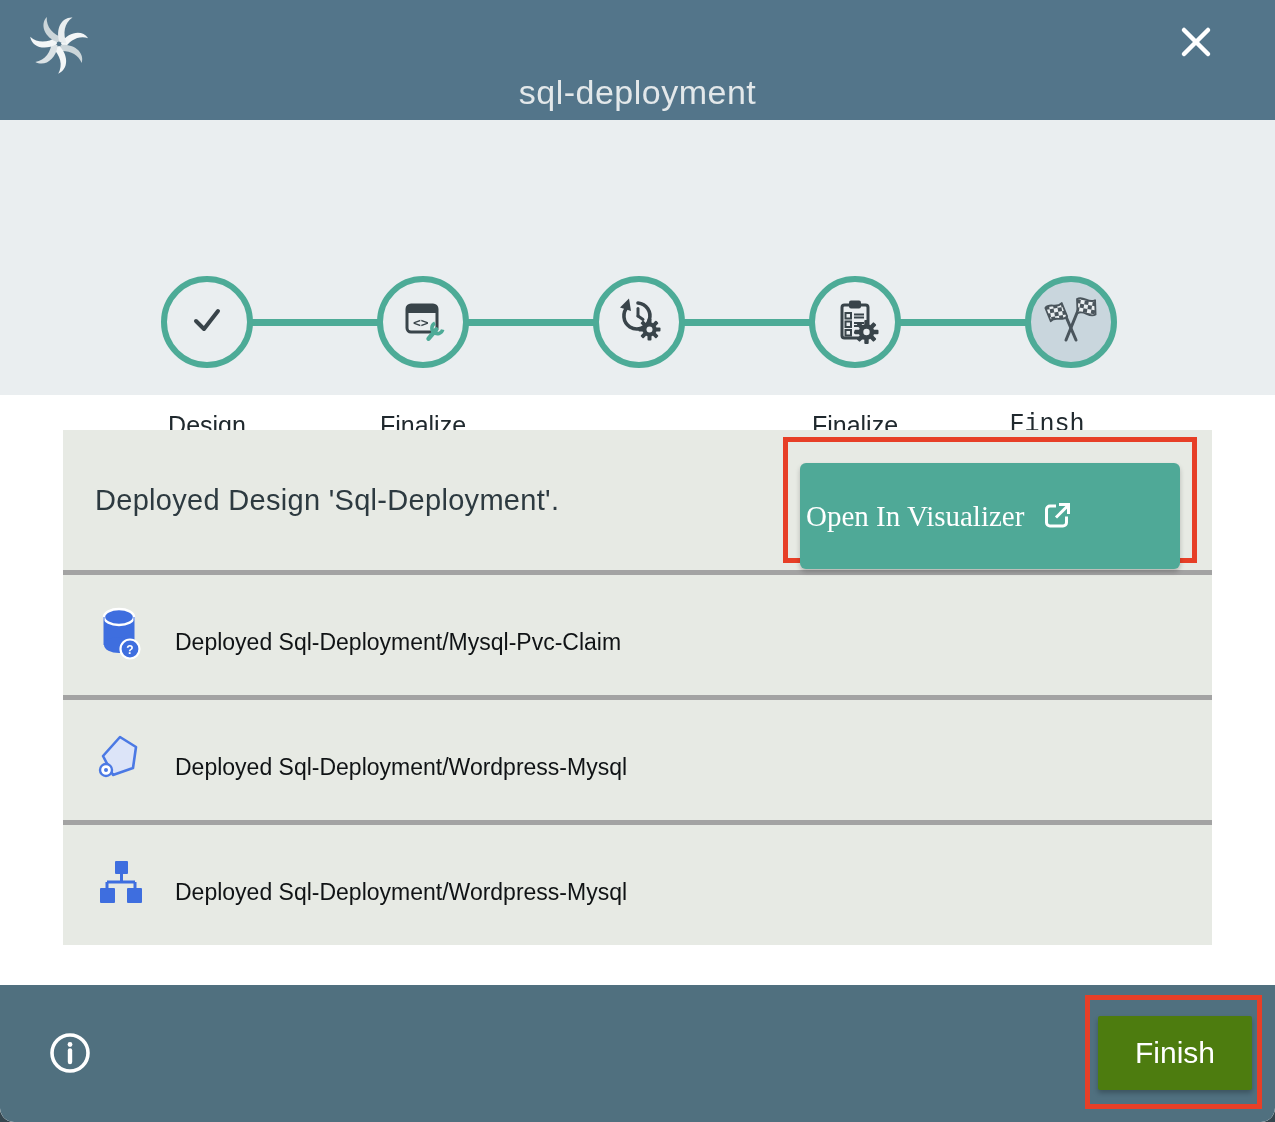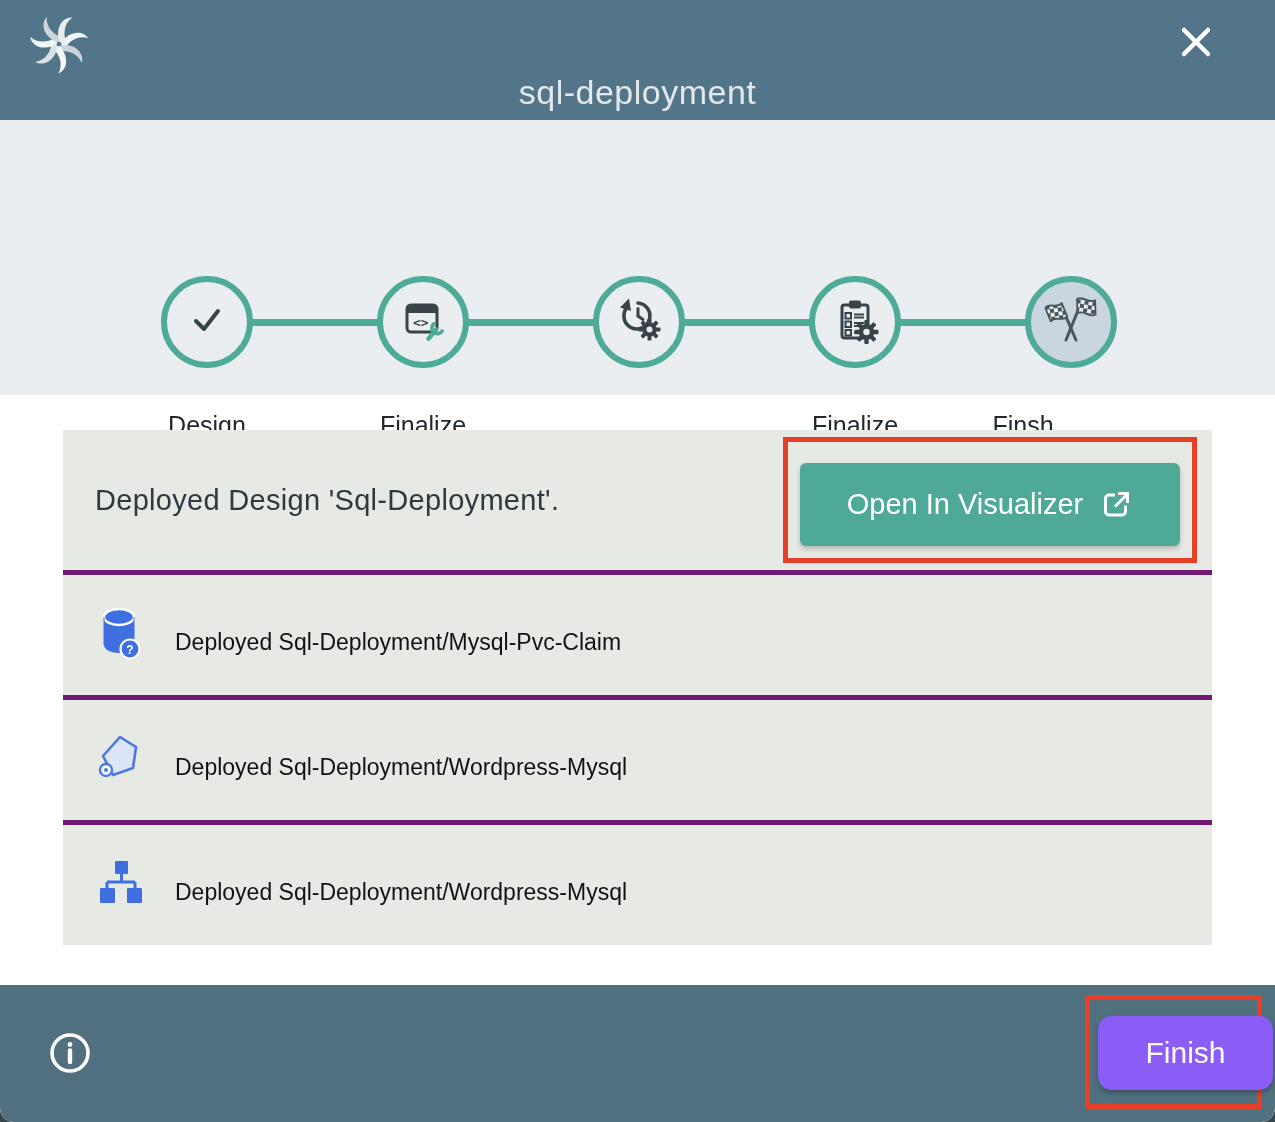--- a/index.html
+++ b/index.html
@@ -15,48 +15,48 @@
          border:none;cursor:pointer;padding:4px;}
   
   .stepper{position:absolute;left:0;top:120px;width:1275px;height:275px;background:#eaeef0;}
   .connector{position:absolute;left:207px;top:199px;width:861px;height:7px;background:#4dab97;}
   .step-circle{position:absolute;width:92px;height:92px;border:6px solid #4dab97;border-radius:50%;
          background:#eaeef0;display:flex;align-items:center;justify-content:center;top:156px;}
   .step-circle.active{background:#c9d6dd;}
   .step-label{position:absolute;top:285px;width:214px;text-align:center;font-size:25px;
          color:#20292e;line-height:40px;}
   
-  .rows{position:absolute;left:63px;top:430px;width:1149px;height:515px;background:#701a75;text-decoration:underline;}
+  .rows{position:absolute;left:63px;top:430px;width:1149px;height:515px;background:#a3a3a3;text-decoration:underline;}
   .row{position:absolute;left:0;width:1149px;background:#e7eae4;display:flex;align-items:center;}
   .row1{top:0;height:140px;}
   .row2{top:145px;height:120px;}
   .row3{top:270px;height:120px;}
   .row4{top:395px;height:120px;}
   .design-msg{position:absolute;left:32px;top:0;height:140px;display:flex;align-items:center;
          font-size:29px;color:#2d3a40;letter-spacing:.3px;}
   .item-icon{position:absolute;left:33px;top:50%;transform:translateY(-50%);}
   .item-text{position:absolute;left:112px;top:7px;height:100%;display:flex;align-items:center;
          font-size:23px;color:#101315;}
   .hl-box{position:absolute;border:5px solid #e73f27;background:transparent;}
   .hl-visualizer{left:783px;top:437px;width:414px;height:126px;}
-  .viz-btn{position:absolute;left:800px;top:463px;width:380px;height:83px;background:#4fa997;
+  .viz-btn{position:absolute;left:800px;top:463px;width:380px;height:106px;background:#4fa997;
          border:none;border-radius:6px;color:#ffffff;font-size:29px;cursor:pointer;
-         font-family:Liberation Sans, sans-serif;display:flex;align-items:center;
-         justify-content:center;gap:16px;box-shadow:0 3px 5px rgba(0,0,0,.22);}
+         font-family:Liberation Serif, serif;display:flex;align-items:center;
+         gap:16px;box-shadow:0 3px 5px rgba(0,0,0,.22);}
   
   .footer{position:absolute;left:0;top:985px;width:1275px;height:137px;background:#50707f;
          border-radius:0 0 14px 14px;}
   .info-btn{position:absolute;left:46px;top:1029px;width:48px;height:48px;background:none;
          border:none;cursor:pointer;padding:0;}
   .back-btn{position:absolute;left:930px;top:1016px;width:135px;height:74px;background:transparent;
          border:2px solid #ffffff;border-radius:10px;color:#ffffff;font-size:30px;cursor:pointer;
          font-family:"Liberation Sans",sans-serif;}
   .hl-finish{left:1085px;top:995px;width:177px;height:114px;}
-  .finish-btn{position:absolute;left:1098px;top:1016px;width:175px;height:74px;background:#8b5cf6;
-         border:none;border-radius:14px;color:#ffffff;font-size:30px;cursor:pointer;
+  .finish-btn{position:absolute;left:1098px;top:1016px;width:154px;height:74px;background:#4d7c0f;
+         border:none;border-radius:2px;color:#ffffff;font-size:30px;cursor:pointer;
          font-family:"Liberation Sans",sans-serif;box-shadow:0 3px 5px rgba(0,0,0,.25);}
 </style>
 </head>
 <body>
 
 <div class="modal">
 
   <div class="header">
     <span class="logo">
       <svg width="66" height="68" viewBox="-34 -34 68 68">
@@ -204,21 +204,21 @@
           <line x1="42" y1="15" x2="27" y2="52" stroke="#4a555c" stroke-width="3" stroke-linecap="round"></line>
           <g transform="translate(6,18) rotate(-10)">
             <path d="M0,2 C5,-3 11,5 17,0 L20,14 C14,19 8,11 3,16 Z" fill="url(#chk)" stroke="#4a555c" stroke-width="1.8" stroke-linejoin="round"></path>
           </g>
           <g transform="translate(38,11) rotate(10)">
             <path d="M0,0 C6,-5 12,3 18,-2 L21,12 C15,17 9,9 3,14 Z" fill="url(#chk)" stroke="#4a555c" stroke-width="1.8" stroke-linejoin="round"></path>
           </g>
         </svg>
       </span>
     </div>
-    <div class="step-label" style="left:916px;">
+    <div class="step-label" style="left:940px;font-family:Liberation Mono, monospace;">
       <div>Finsh</div>
       <div></div>
     </div>
   </div>
 
   <div class="rows">
 
     <div class="row row1">
       <div class="design-msg">Deployed Design 'Sql-Deployment'.</div>
     </div>

